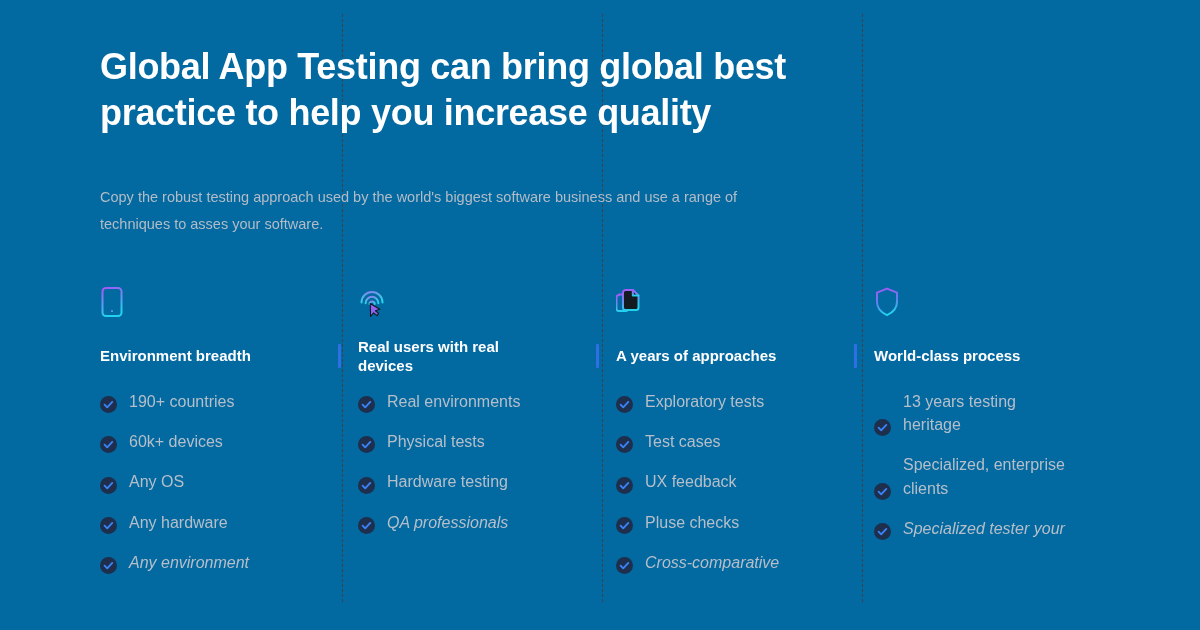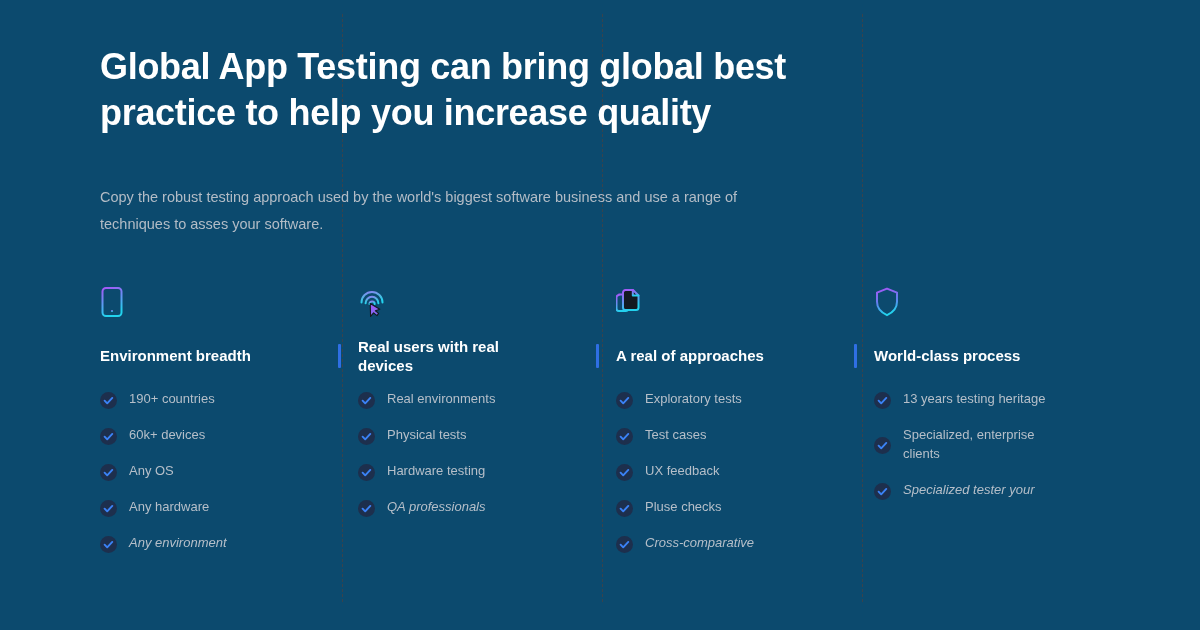--- a/index.html
+++ b/index.html
@@ -7,21 +7,21 @@
   html, body {
     width:1200px; height:630px;
     background:#131a20;
     font-family:"Liberation Sans", sans-serif;
     overflow:hidden;
   }
 
   #stage {
     position:relative;
     width:1200px; height:630px;
-    background:#0c4a6e;
+    background:#0369a1;
   }
 
   
   .divider {
     position:absolute;
     top:14px;
     width:1px;
     height:588px;
     border-left:1px dashed #39434c;
     pointer-events:none;
@@ -94,24 +94,24 @@
     left:-20px; top:0;
     width:3px; height:24px;
     background:#2f6fe4;
     border-radius:1px;
   }
 
   
   .col-list { list-style:none; }
   .col-list li {
     display:flex;
-    align-items:center;
+    align-items:flex-end;
     margin-bottom:17px;
     color:#b6bfc9;
-    font-size:13px;
+    font-size:16px;
     line-height:1.45;
   }
   .col-list li:last-child { margin-bottom:0;font-style:italic; }
 
   .check {
     flex:0 0 auto;
     width:17px; height:17px;
     margin-right:12px;
     margin-top:2px;
   }
@@ -274,21 +274,21 @@
               <stop offset="100%" stop-color="#22d3ee"></stop>
             </linearGradient>
           </defs>
           <path d="M3 8.5 h9 v14 a2.5 2.5 0 0 1 -2.5 2.5 h-6.5 a2.5 2.5 0 0 1 -2.5 -2.5 v-11 a2.5 2.5 0 0 1 2.5 -2.5 z" transform="translate(0,0)" fill="none" stroke="url(#g3)" stroke-width="2" stroke-linejoin="round"></path>
           <path d="M9.5 4 h7.5 l5.5 5.5 v12 a2.5 2.5 0 0 1 -2.5 2.5 h-10.5 a2.5 2.5 0 0 1 -2.5 -2.5 v-15 a2.5 2.5 0 0 1 2.5 -2.5 z" fill="#131a20" stroke="url(#g3)" stroke-width="2" stroke-linejoin="round"></path>
           <path d="M16.8 4 v5.6 h5.6" fill="none" stroke="url(#g3)" stroke-width="2" stroke-linejoin="round" stroke-linecap="round"></path>
         </svg>
       </div>
       <div class="col-head">
         <span class="bar"></span>
-        <span>A real of approaches</span>
+        <span>A years of approaches</span>
       </div>
       <ul class="col-list">
         <li>
           <span class="check">
             <svg width="17" height="17" viewBox="0 0 17 17">
                 <circle cx="8.5" cy="8.5" r="8.5" fill="#1d2f4d"></circle>
                 <path d="M4.6 8.7 L7.2 11.3 L12.3 5.9" fill="none" stroke="#3b82f6" stroke-width="1.9" stroke-linecap="round" stroke-linejoin="round"></path>
               </svg>
           </span>
           <span class="item-text">Exploratory tests</span>

